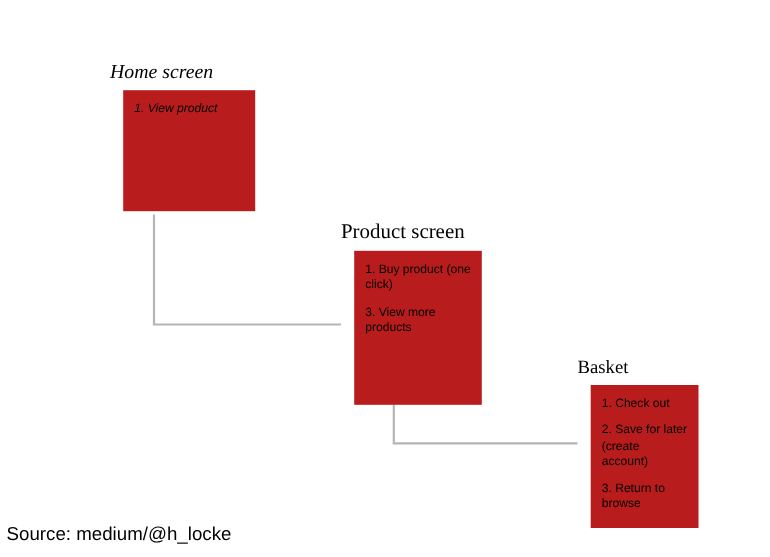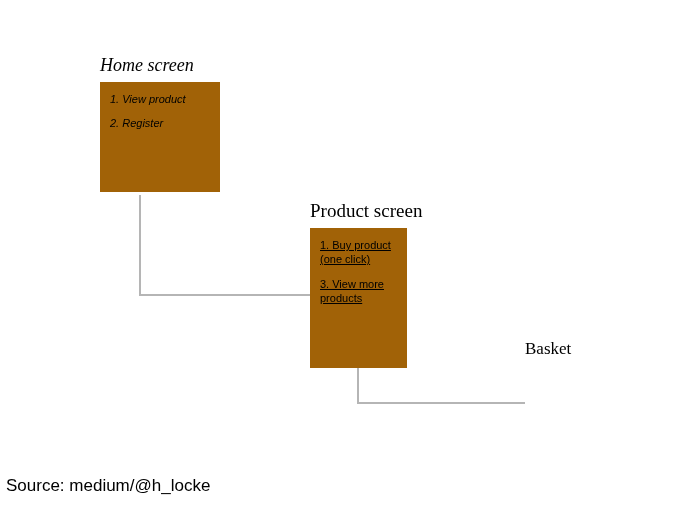--- a/index.html
+++ b/index.html
@@ -17,42 +17,43 @@
       height: 506px;
     }
     .node-title {
       font-family: Georgia, 'Times New Roman', Times, serif;
       font-weight: 400;
       font-size: 18px;
       color: #000;
       margin-bottom: 6px;
     }
     .node-box {
-      background: #a16207;
+      background: #b91c1c;
       padding: 10px 10px 14px 10px;
       box-sizing: border-box;
+      margin-left: 12px;
     }
     .node-item {
       font-family: Arial, Helvetica, sans-serif;
       font-size: 11px;
       color: #000;
       margin: 0 0 10px 0;
       line-height: 1.3;
     }
     .node-item:last-child { margin-bottom: 0; }
     .node {
       position: absolute;
     }
     
     .node-1 { left: 100px; top: 55px; width: 120px; font-style: italic; }
     .node-1 .node-box { width: 120px; height: 110px; }
     .node-2 { left: 310px; top: 200px; width: 125px; }
     .node-2 .node-title { font-size: 19px; }
-    .node-2 .node-box { width: 97px; height: 140px; text-decoration: underline; }
-    .node-3 { left: 525px; top: 339px; width: 120px; }
+    .node-2 .node-box { width: 116px; height: 140px; }
+    .node-3 { left: 525px; top: 324px; width: 120px; }
     .node-3 .node-title { font-size: 17px; }
     .node-3 .node-box { width: 98px; height: 130px; }
     .source {
       position: absolute;
       left: 6px;
       bottom: 10px;
       font-family: Arial, Helvetica, sans-serif;
       font-size: 17px;
       color: #000;
     }
@@ -77,30 +78,34 @@
 
     <path d="M 140 195 L 140 295 L 310 295"></path>
 
     <path d="M 358 368 L 358 403 L 525 403"></path>
   </svg>
 
   <div class="node node-1">
     <div class="node-title">Home screen</div>
     <div class="node-box">
       <div class="node-item">1. View product</div>
-      <div class="node-item">2. Register</div>
     </div>
   </div>
 
   <div class="node node-2">
     <div class="node-title">Product screen</div>
     <div class="node-box">
       <div class="node-item">1. Buy product (one click)</div>
       <div class="node-item">3. View more products</div>
     </div>
   </div>
 
   <div class="node node-3">
     <div class="node-title">Basket</div>
+    <div class="node-box">
+      <div class="node-item">1. Check out</div>
+      <div class="node-item">2. Save for later (create account)</div>
+      <div class="node-item">3. Return to browse</div>
+    </div>
   </div>
 
   <div class="source">Source: medium/@h_locke</div>
 </div>
 
 </body></html>

